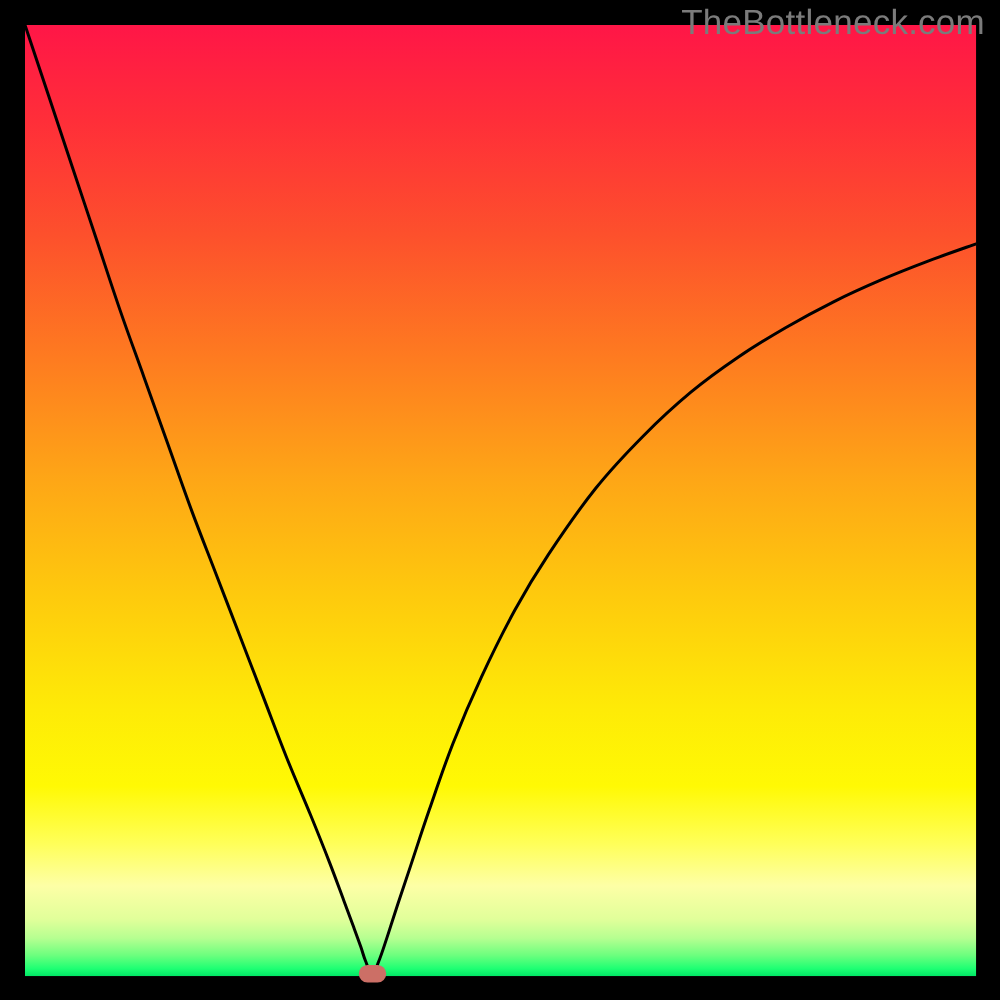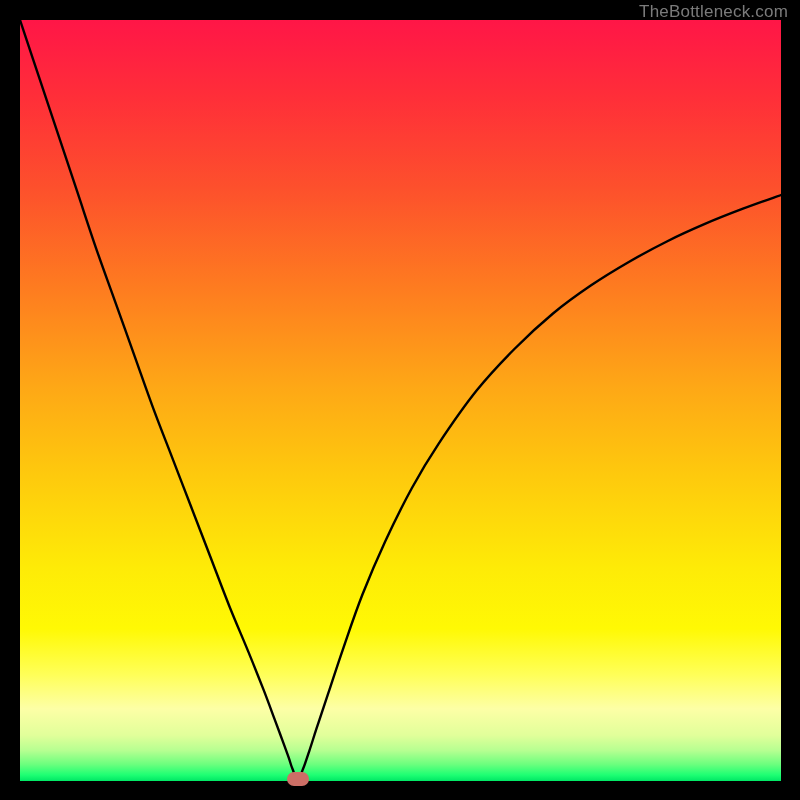--- a/index.html
+++ b/index.html
@@ -15,21 +15,21 @@
     position: relative;
     width: 800px;
     height: 800px;
     background: #000000;
   }
   .watermark {
     position: absolute;
     top: 2px;
     right: 12px;
     color: #7b7b7b;
-    font-size: 17px;
+    font-size: 28px;
     letter-spacing: 0.2px;
     z-index: 5;
   }
   .plot-wrap {
     position: absolute;
     left: 20px;
     top: 20px;
     width: 761px;
     height: 761px;
   }

